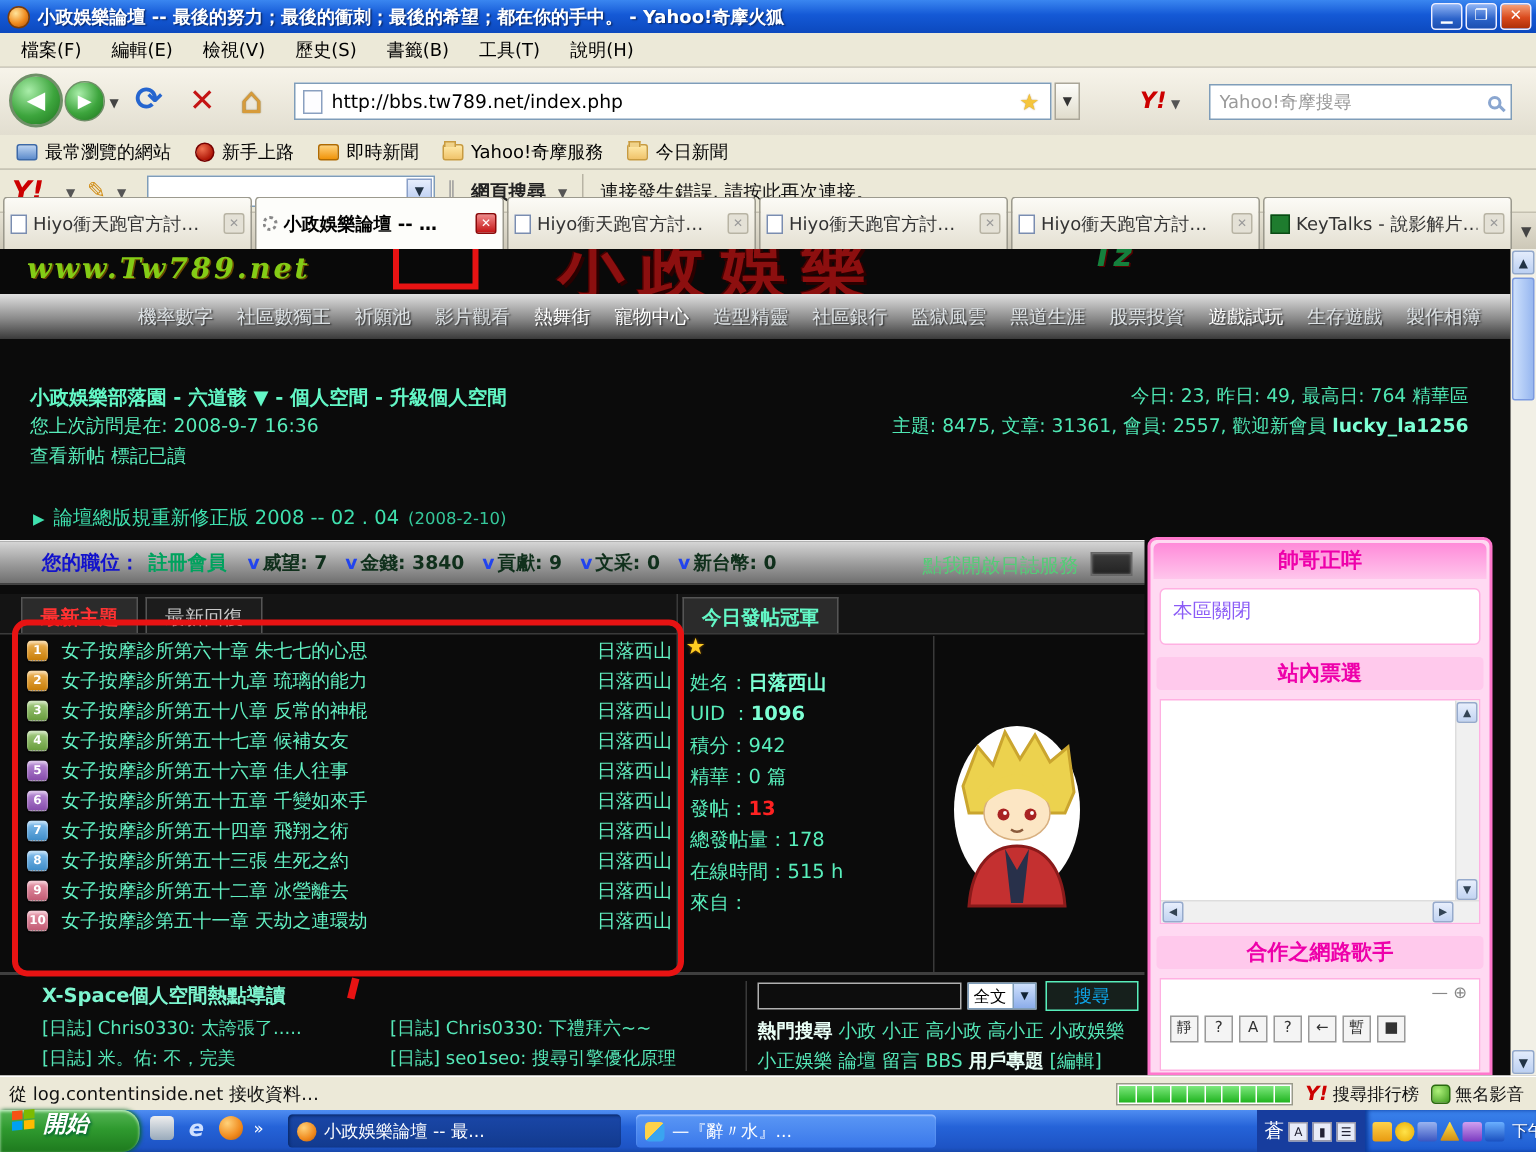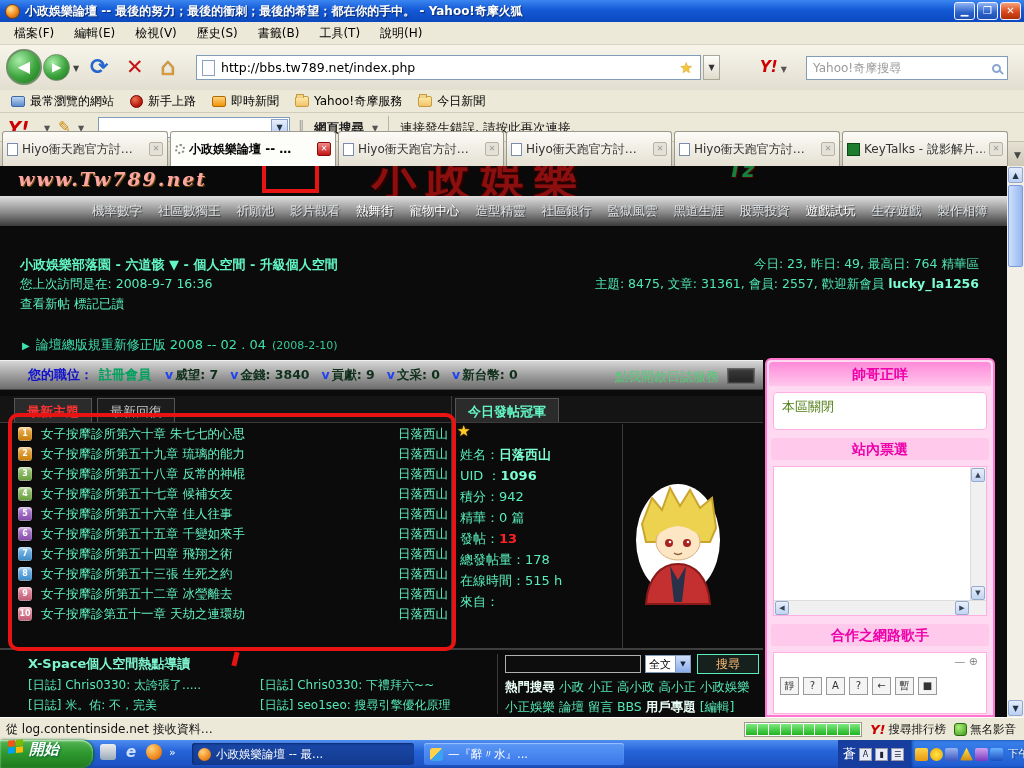--- a/index.html
+++ b/index.html
@@ -80,21 +80,21 @@
 
 .vscroll{position:absolute;top:166px;right:0;width:17px;height:551px;background:#f2f0e6}
 .sc-arrow{position:absolute;left:1px;width:15px;height:16px;background:linear-gradient(#e3ecfc,#bcd0f2);border:1px solid #92a8cc;border-radius:2px;color:#234;font-size:8px;text-align:center;line-height:15px}
 .sc-up{top:1px}.sc-down{bottom:1px}
 .sc-thumb{position:absolute;left:1px;top:19px;width:15px;height:82px;background:linear-gradient(90deg,#cde0fc,#97b7f0);border:1px solid #7b9ae0;border-radius:2px}
 
 
 .content{position:absolute;top:166px;left:0;width:1007px;height:551px;background:#0b0b0b;overflow:hidden;font-size:12px}
 
 .banner{position:absolute;top:0;left:0;width:100%;height:30px;background:#090909}
-.site-url{position:absolute;left:18px;top:2px;font-family:"DejaVu Serif","Liberation Serif",serif;font-style:italic;font-weight:bold;font-size:19px;color:#fca5a5;text-shadow:1px 1px 0 #6a4a00;letter-spacing:2px}
+.site-url{position:absolute;left:18px;top:2px;font-family:"DejaVu Serif","Liberation Serif",serif;font-style:italic;font-weight:bold;font-size:19px;color:#84cc16;text-shadow:1px 1px 0 #6a4a00;letter-spacing:2px}
 .banner-title{position:absolute;left:372px;top:-16px;font-size:44px;font-weight:900;color:#8c0f0f;letter-spacing:10px;text-shadow:2px 2px 0 #2a0000,-1px -1px 0 #450000;white-space:nowrap}
 .banner-suffix{position:absolute;left:728px;top:-8px;font-size:21px;font-weight:bold;font-style:italic;color:#15803d;text-shadow:1px 1px 0 #500}
 .anno-top{position:absolute;left:262px;top:-6px;width:57px;height:33px;border:4px solid #e81313;z-index:50}
 
 .navband{position:absolute;top:30px;left:0;width:100%;height:30px;background:linear-gradient(#e0e0e0,#8a8a8a 55%,#3a3a3a);display:flex;align-items:center;padding-left:92px;gap:16px}
 .navband .nv{font-size:12.5px;color:#dde2e5;text-shadow:1px 1px 1px #333;white-space:nowrap}
 .navband .nv.bold{color:#fff;font-weight:normal}
 
 .inforow{position:absolute;left:20px;color:#58eebb;font-size:12.5px;white-space:nowrap}
 .r1{top:90px;font-weight:bold;font-size:13px;color:#63f7c6}
@@ -144,29 +144,29 @@
 .prow.red .pv{color:#ff2222;font-weight:bold}
 .avatar{position:absolute;left:632px;top:314px;width:92px;height:126px}
 
 .xspace-title{position:absolute;left:28px;top:489px;font-size:13px;font-weight:bold;color:#7df5cf}
 .xspace-grid{position:absolute;left:28px;top:511px;width:460px;display:grid;grid-template-columns:232px 232px;grid-auto-rows:20px}
 .xentry{color:#55e8b8;font-size:12px;white-space:nowrap;overflow:hidden}
 
 .fsearch-input{position:absolute;left:505px;top:489px;width:136px;height:18px;background:#0d0d0d;border:1px solid #b0b0b0}
 .fsearch-sel{position:absolute;left:645px;top:489px;width:46px;height:18px;background:#fff;border:1px solid #7f9db9;display:flex;align-items:center;font-size:11px;color:#000;padding-left:3px}
 .fsearch-sel .arrow{margin-left:auto;width:15px;height:100%;background:linear-gradient(#cfe0fc,#8cadea);border-left:1px solid #7f9db9;font-size:7px;color:#123;text-align:center;line-height:16px}
-.fsearch-btn{position:absolute;left:697px;top:488px;width:62px;height:20px;background:#16201c;border:1px solid #58eebb;color:#fdba74;font-size:12px;text-align:center;line-height:18px}
+.fsearch-btn{position:absolute;left:697px;top:488px;width:62px;height:20px;background:#16201c;border:1px solid #58eebb;color:#0ea5e9;font-size:12px;text-align:center;line-height:18px}
 .hotline{position:absolute;left:505px;white-space:nowrap;font-size:12.5px;color:#55e8b8}
 .h1{top:513px}.h2{top:533px}
 .hotline b{color:#eafff6}
 
 
 .sidebar{position:absolute;left:765px;top:192px;width:230px;height:359px;background:#ffd9f2;border:2px solid #ff77cc;border-radius:6px 6px 0 0}
 .sb-head{height:24px;margin:2px 2px 0 2px;background:linear-gradient(#ff8ad9,#ffc6ec);border-radius:4px 4px 0 0;text-align:center;font-size:14px;font-weight:bold;color:#ee00aa;line-height:24px}
-.sb-box1{margin:6px 6px 0 6px;height:38px;background:#fff;border:1px solid #ffb0e2;border-radius:4px;padding:5px 8px;font-size:13px;color:#4d7c0f}
+.sb-box1{margin:6px 6px 0 6px;height:38px;background:#fff;border:1px solid #ffb0e2;border-radius:4px;padding:5px 8px;font-size:13px;color:#8b5cf6}
 .sb-title{margin-top:8px;text-align:center;font-size:14px;font-weight:bold;color:#ee00aa;background:#ffc9ec;height:22px;line-height:22px;margin-left:4px;margin-right:4px;border-radius:3px}
 .sb-box2{position:relative;margin:6px 6px 0 6px;height:150px;background:#fff;border:1px solid #ffb0e2}
 .sb-vscroll{position:absolute;right:0;top:0;width:16px;height:134px;background:#f0f0f0;border-left:1px solid #ddd}
 .sb-btn{position:absolute;width:14px;height:14px;background:linear-gradient(#e8effc,#c2d4f2);border:1px solid #96aacc;border-radius:2px;font-size:7px;color:#345;text-align:center;line-height:13px}
 .sbu{right:1px;top:1px}.sbd{right:1px;top:119px}
 .sb-hscroll{position:absolute;left:0;bottom:0;width:100%;height:15px;background:#f0f0f0;border-top:1px solid #ddd}
 .sbl{left:1px;bottom:0px;top:auto}.sbr{right:17px;bottom:0px;top:auto}
 .sb-player{position:relative;margin:6px 6px 0 6px;height:62px;background:#fff;border:1px solid #ffb0e2;padding:4px 6px}
 .sb-misc{position:absolute;right:8px;top:2px;color:#888;font-size:11px}
 .pbtns{position:absolute;left:6px;top:24px;display:flex;gap:4px}

